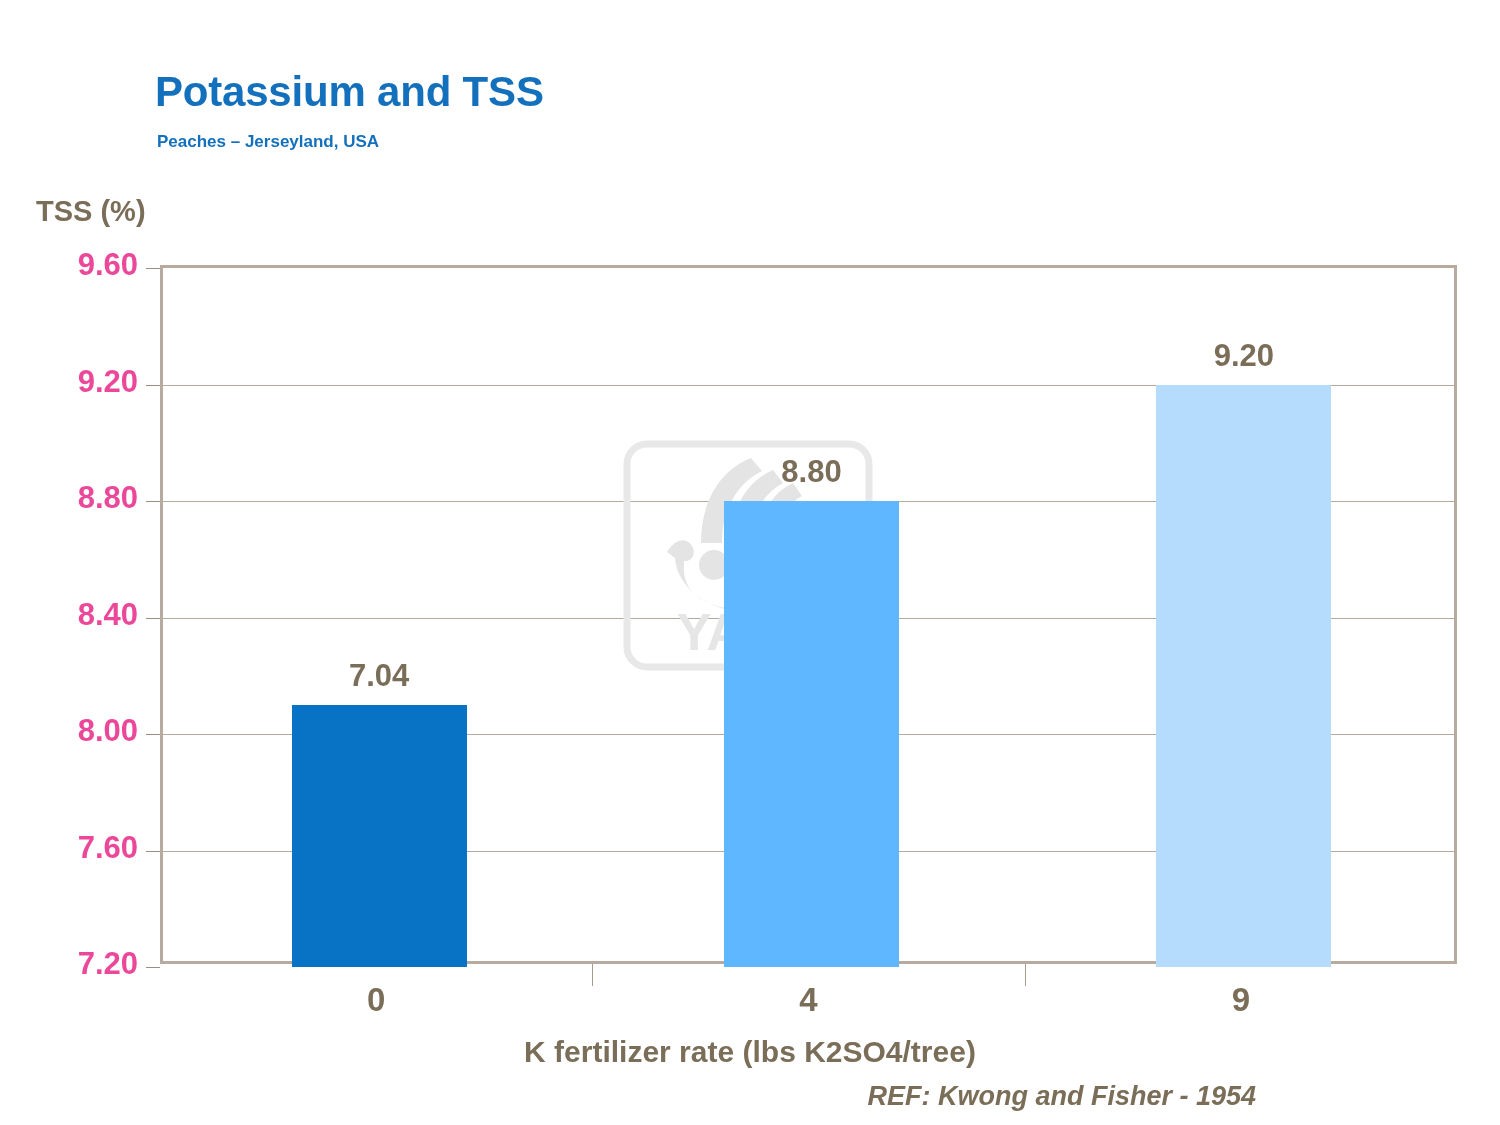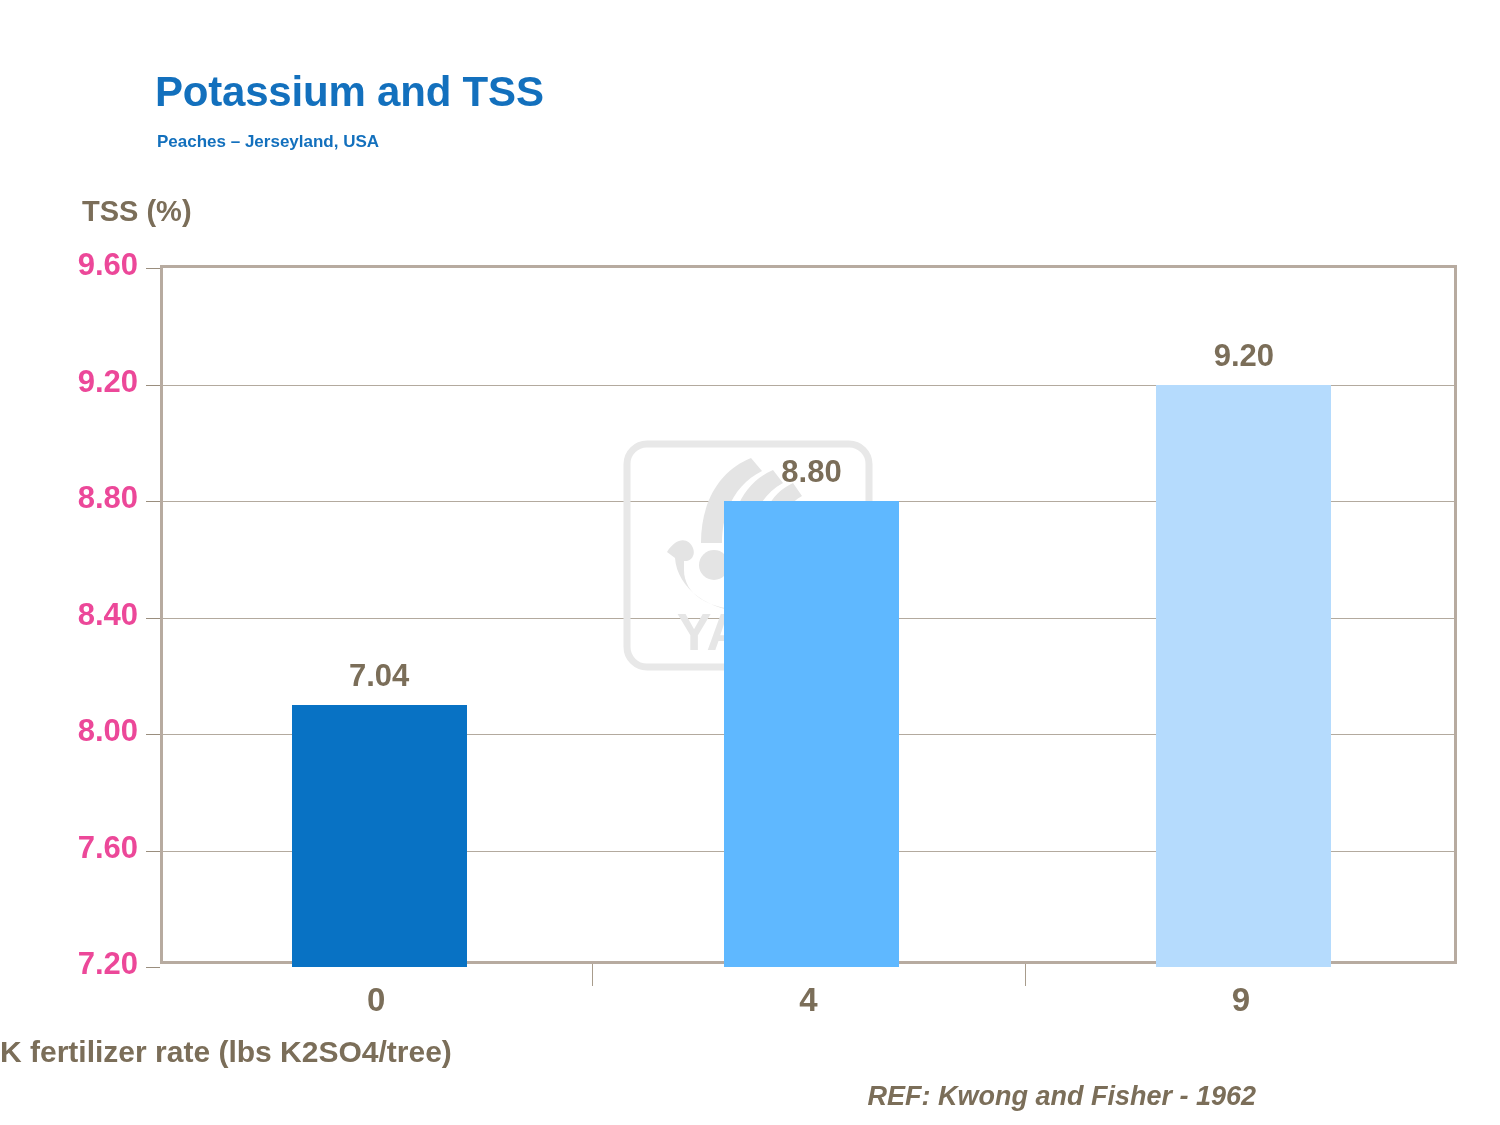--- a/index.html
+++ b/index.html
@@ -20,25 +20,24 @@
   }
   .subtitle{
     position:absolute;left:157px;top:132px;
     font-size:17px;font-weight:bold;color:#1370BD;
     white-space:nowrap;
   }
   .ylabel{
     position:absolute;left:36px;top:195px;
     font-size:29px;font-weight:bold;color:#7B6E59;
     white-space:nowrap;
-    margin-left:46px;
   }
   .xlabel{
     position:absolute;left:0;top:1035px;width:1500px;
-    text-align:left;
+    text-align:center;
     font-size:30px;font-weight:bold;color:#7B6E59;
     white-space:nowrap;
   }
   .refnote{
     position:absolute;right:40px;top:1081px;
     font-size:27px;font-weight:bold;font-style:italic;color:#7B6E59;
     white-space:nowrap;
   }
 
   
@@ -155,15 +154,15 @@
   </div>
 
   <div id="xticks">
       <div class="xtick" style="left: 376.167px;">0</div>
       <div class="xtick" style="left: 808.5px;">4</div>
       <div class="xtick-sep" style="left: 592.333px;"></div>
       <div class="xtick" style="left: 1240.83px;">9</div>
       <div class="xtick-sep" style="left: 1024.67px;"></div>
     </div>
   <div class="xlabel">K fertilizer rate (lbs K2SO4/tree)</div>
-  <div class="refnote">REF: Kwong and Fisher - 1962</div>
+  <div class="refnote">REF: Kwong and Fisher - 1954</div>
 
 </div>
 
 </body></html>

